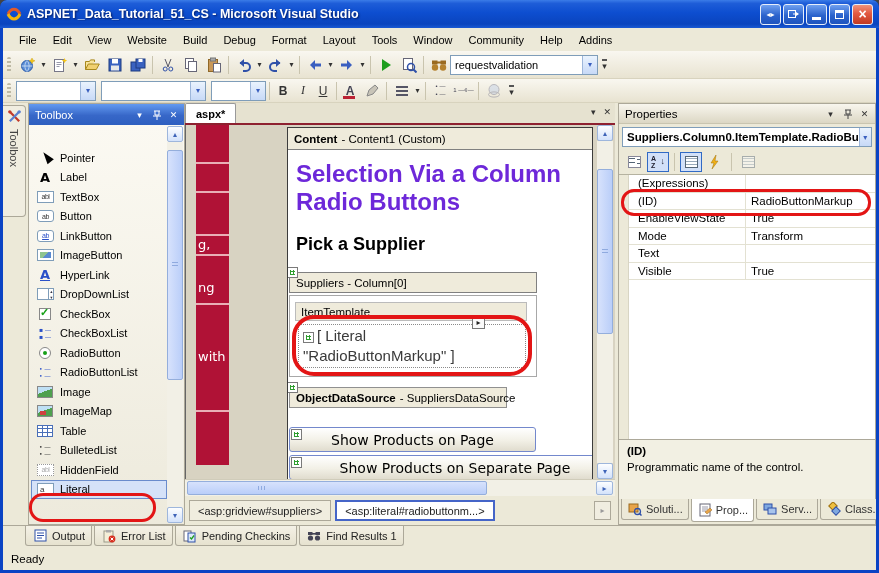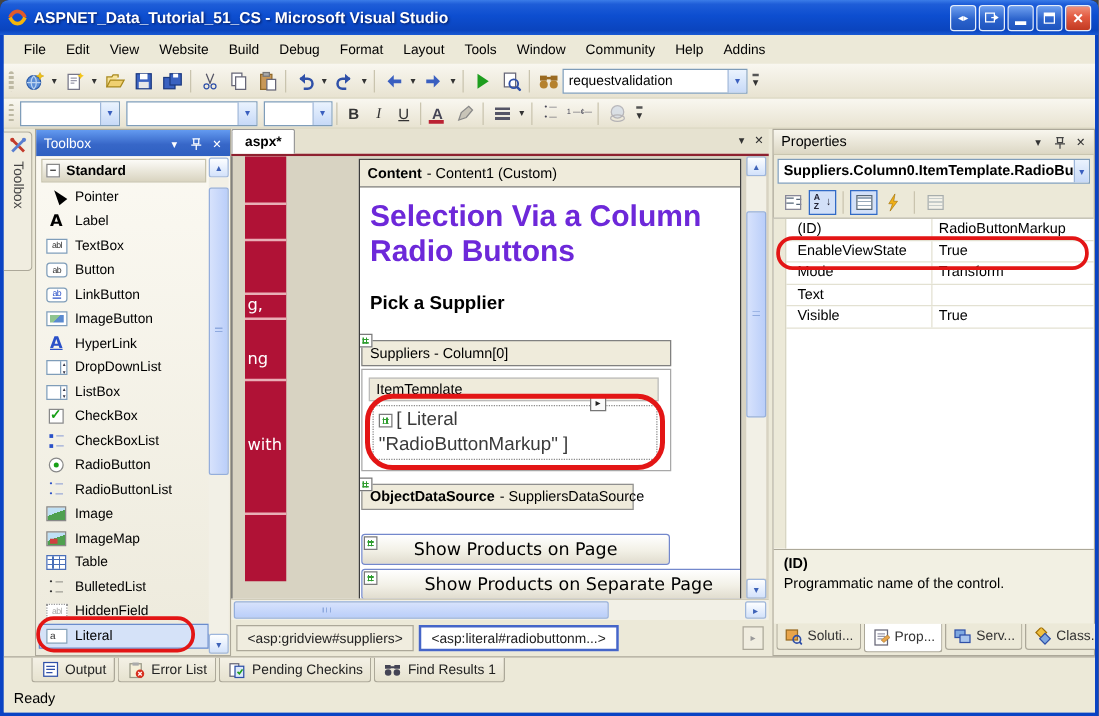--- a/index.html
+++ b/index.html
@@ -116,21 +116,21 @@
   .redstripe{position:absolute;left:10px;top:0;width:33px;height:340px;background:#B01236;}
   .rs-sep{position:absolute;left:0;right:0;height:2px;background:#E9AFB6;}
   .rs-frag{position:absolute;left:2px;color:#fff;font-size:13px;font-family:"DejaVu Sans",sans-serif;white-space:nowrap;}
 
   .content-box{position:absolute;left:101px;top:2px;width:306px;bottom:-1px;background:#fff;border:1px solid #3C3C3C;overflow:hidden;font-family:"DejaVu Sans",sans-serif;}
   .content-header{height:22px;background:#EFEBDB;border-bottom:1px solid #808080;display:flex;align-items:center;gap:4px;padding-left:6px;
     font-size:11.5px;font-family:"Liberation Sans",sans-serif;}
   .ch-bold{font-weight:bold;}
   .h1{margin:10px 0 0 8px;font-size:24px;font-weight:bold;line-height:1.18;color:#6d28d9;white-space:nowrap;}
   .h1 span{display:block;}
-  .h2{margin:17px 0 0 8px;font-size:15px;font-weight:bold;color:#000;}
+  .h2{margin:17px 0 0 8px;font-size:18px;font-weight:bold;color:#000;}
 
   .gg{position:absolute;width:11px;height:11px;border:1px solid #7A7A7A;background:#fff;z-index:6;}
   .gg::before{content:"";position:absolute;inset:2px;
     background:repeating-linear-gradient(0deg,#2F9E2F 0 1px,transparent 1px 3px),repeating-linear-gradient(90deg,#2F9E2F 0 1px,transparent 1px 3px);}
   .gg-inline{position:relative;display:inline-block;width:11px;height:11px;border:1px solid #7A7A7A;background:#fff;margin-right:3px;vertical-align:middle;}
   .gg-inline::before{content:"";position:absolute;inset:2px;
     background:repeating-linear-gradient(0deg,#2F9E2F 0 1px,transparent 1px 3px),repeating-linear-gradient(90deg,#2F9E2F 0 1px,transparent 1px 3px);}
 
   .gv-header{position:absolute;left:1px;top:144px;width:248px;height:21px;background:#EFEBDB;border:1px solid #808080;
     display:flex;align-items:center;padding-left:6px;font-size:11.5px;font-family:"Liberation Sans",sans-serif;}
@@ -439,24 +439,20 @@
           <span class="twb">▾</span>
           <span class="twb">
             <svg width="10" height="12" viewBox="0 0 10 12">
               <path d="M2 2h6M3 2v4h4V2" stroke="#fff" fill="none"></path>
                 <path d="M1 7h8M5 7v4" stroke="#fff"></path>
             </svg>
           </span>
           <span class="twb">✕</span>
         </div>
         <div class="tbx-body">
-          <div class="tbx-group">
-            <span class="cbox"></span>
-            <span>Standard</span>
-          </div>
           <div class="tbx-items">
             <div class="tbx-item">
                 <span class="ti i-pointer"></span>
                 <span>Pointer</span>
               </div>
             <div class="tbx-item">
                 <span class="ti i-label"></span>
                 <span>Label</span>
               </div>
             <div class="tbx-item">
@@ -485,26 +481,20 @@
               </div>
             <div class="tbx-item">
                 <span class="ti i-hyperlink"></span>
                 <span>HyperLink</span>
               </div>
             <div class="tbx-item">
                 <span class="ti">
                   <span class="ibox i-dropdown"></span>
                 </span>
                 <span>DropDownList</span>
-              </div>
-            <div class="tbx-item">
-                <span class="ti">
-                  <span class="ibox i-dropdown"></span>
-                </span>
-                <span>ListBox</span>
               </div>
             <div class="tbx-item">
                 <span class="ti">
                   <span class="i-check"></span>
                 </span>
                 <span>CheckBox</span>
               </div>
             <div class="tbx-item">
                 <span class="ti i-checklist"></span>
                 <span>CheckBoxList</span>
@@ -683,20 +673,24 @@
           </span>
           <span class="tsep"></span>
           <span class="ptb">
               <span class="i-sheet gray"></span>
             </span>
         </div>
         <div class="p-gridwrap">
           <div class="p-strip"></div>
           <div class="p-rows">
             <div class="p-row">
+              <span class="p-name">(Expressions)</span>
+              <span class="p-val"></span>
+            </div>
+            <div class="p-row">
               <span class="p-name">(ID)</span>
               <span class="p-val bold">RadioButtonMarkup</span>
             </div>
             <div class="p-row">
               <span class="p-name">EnableViewState</span>
               <span class="p-val">True</span>
             </div>
             <div class="p-row">
               <span class="p-name">Mode</span>
               <span class="p-val">Transform</span>

